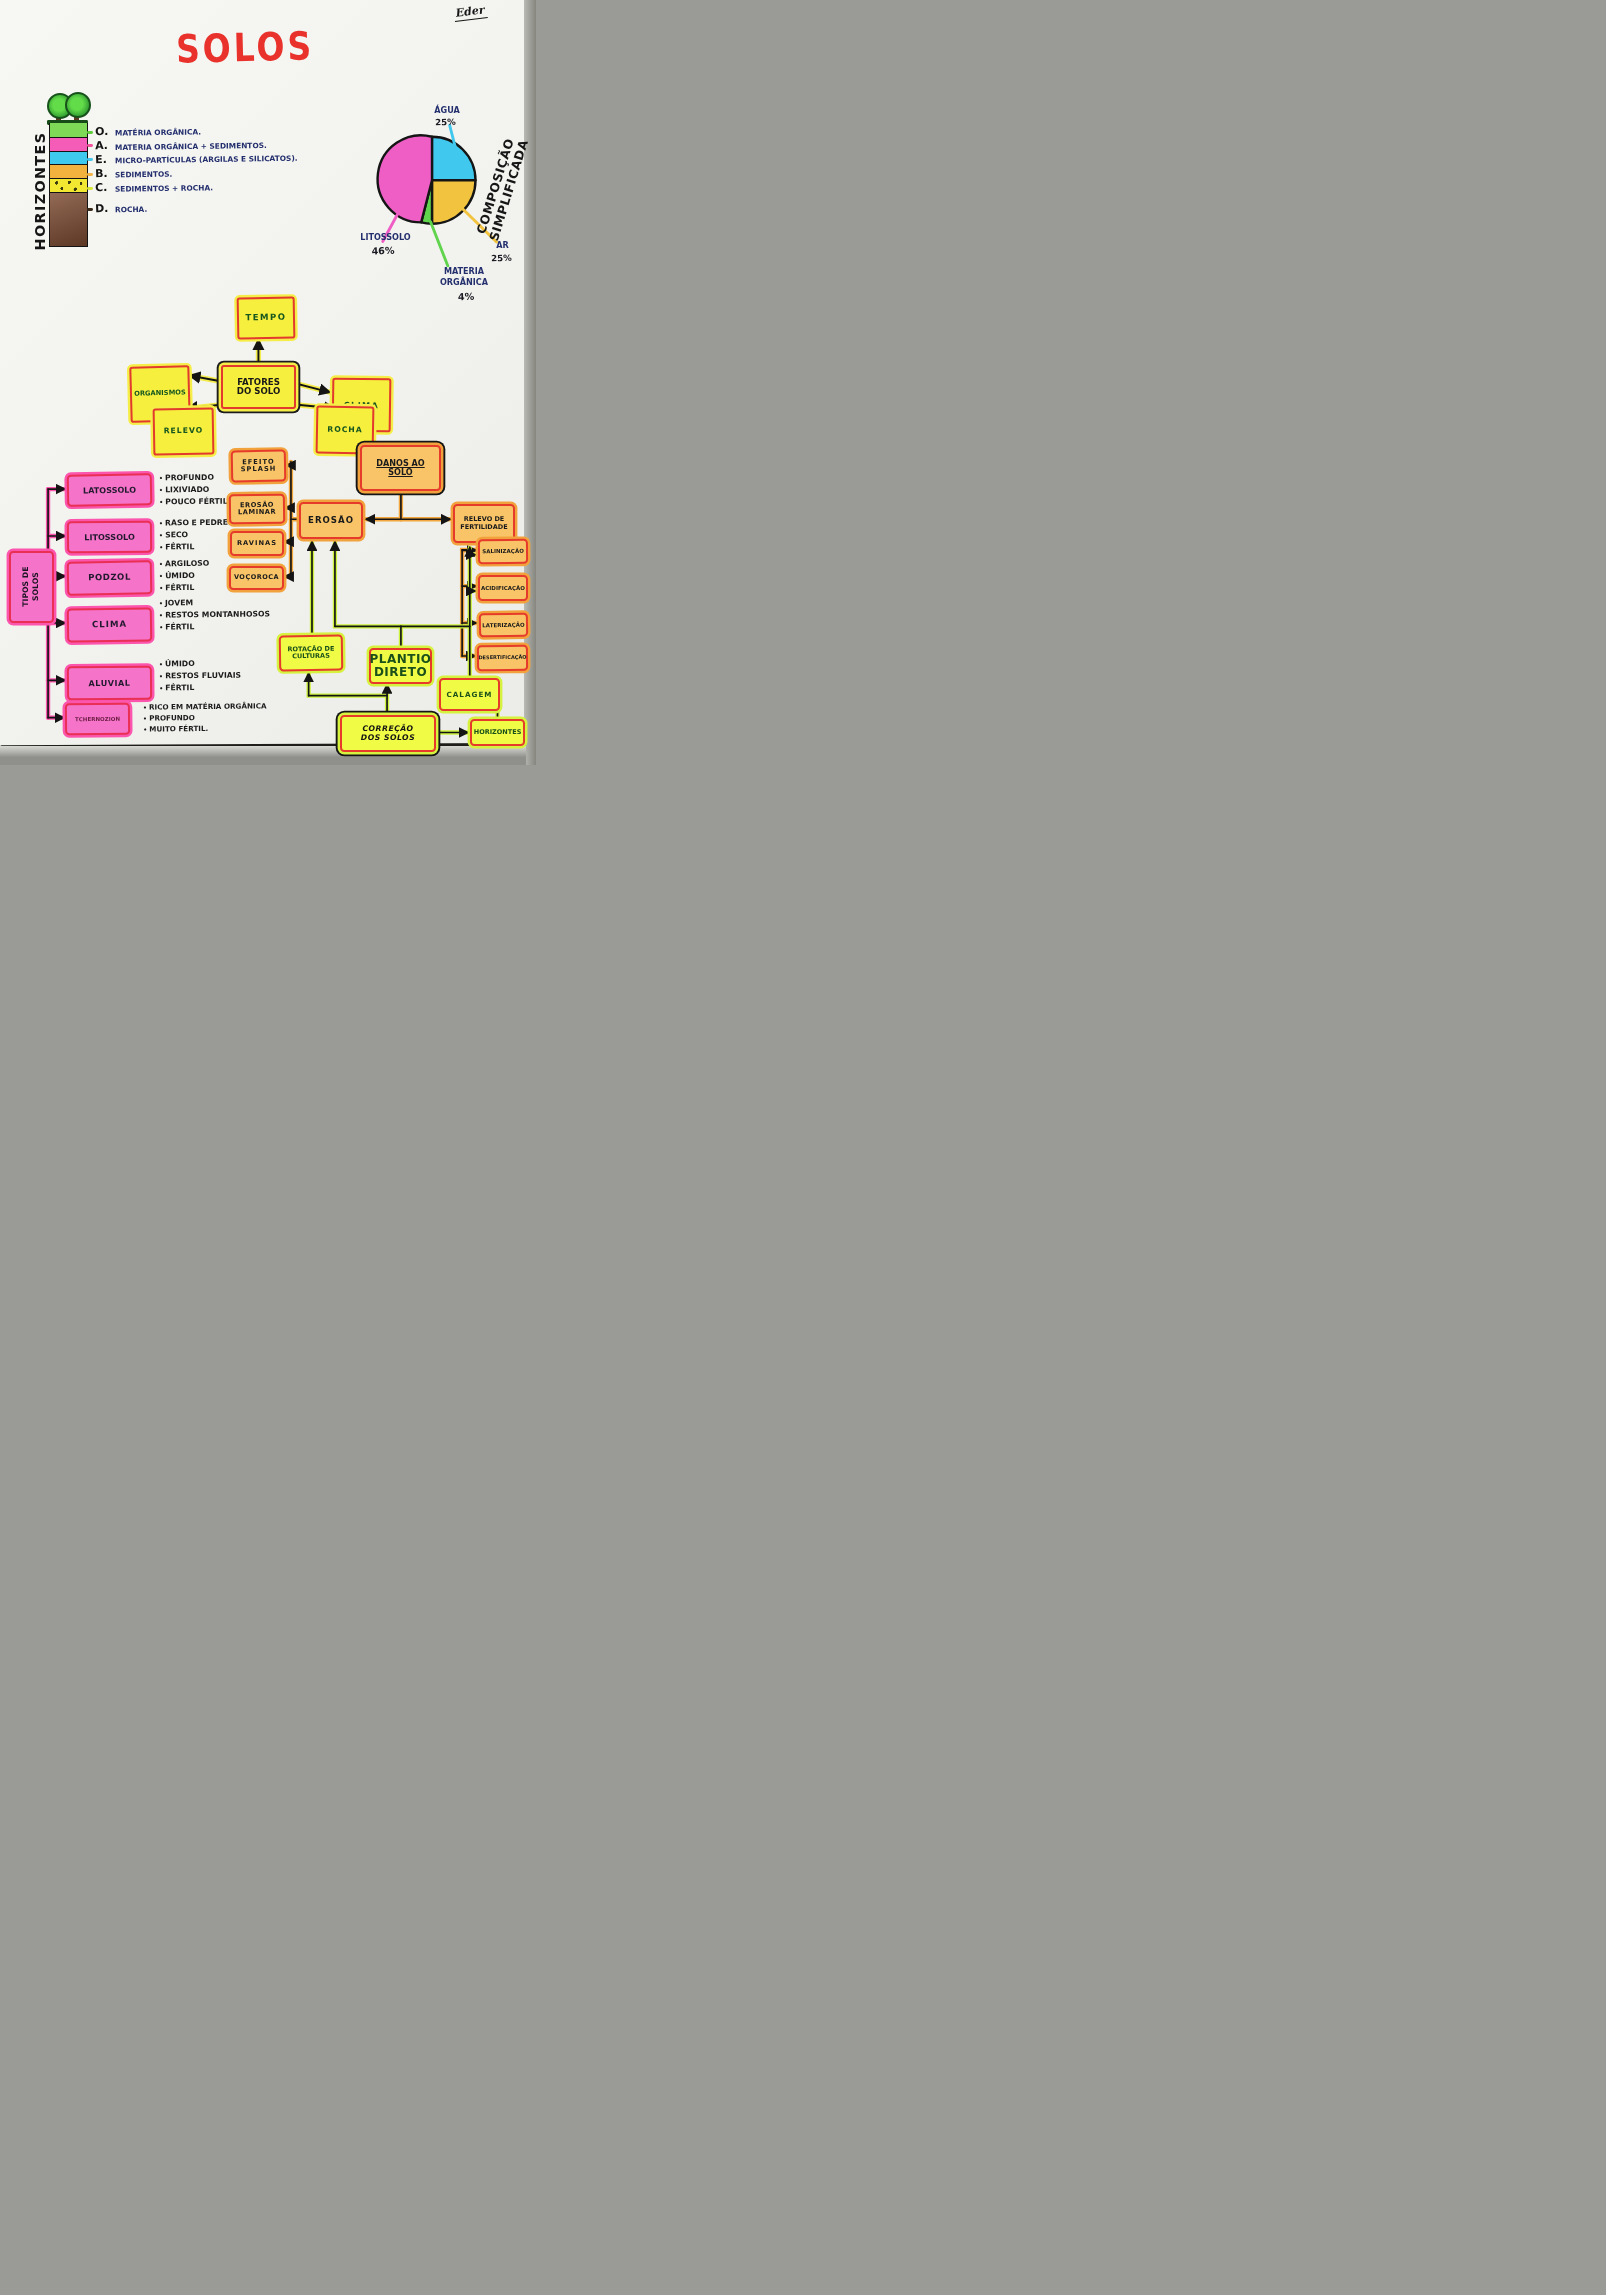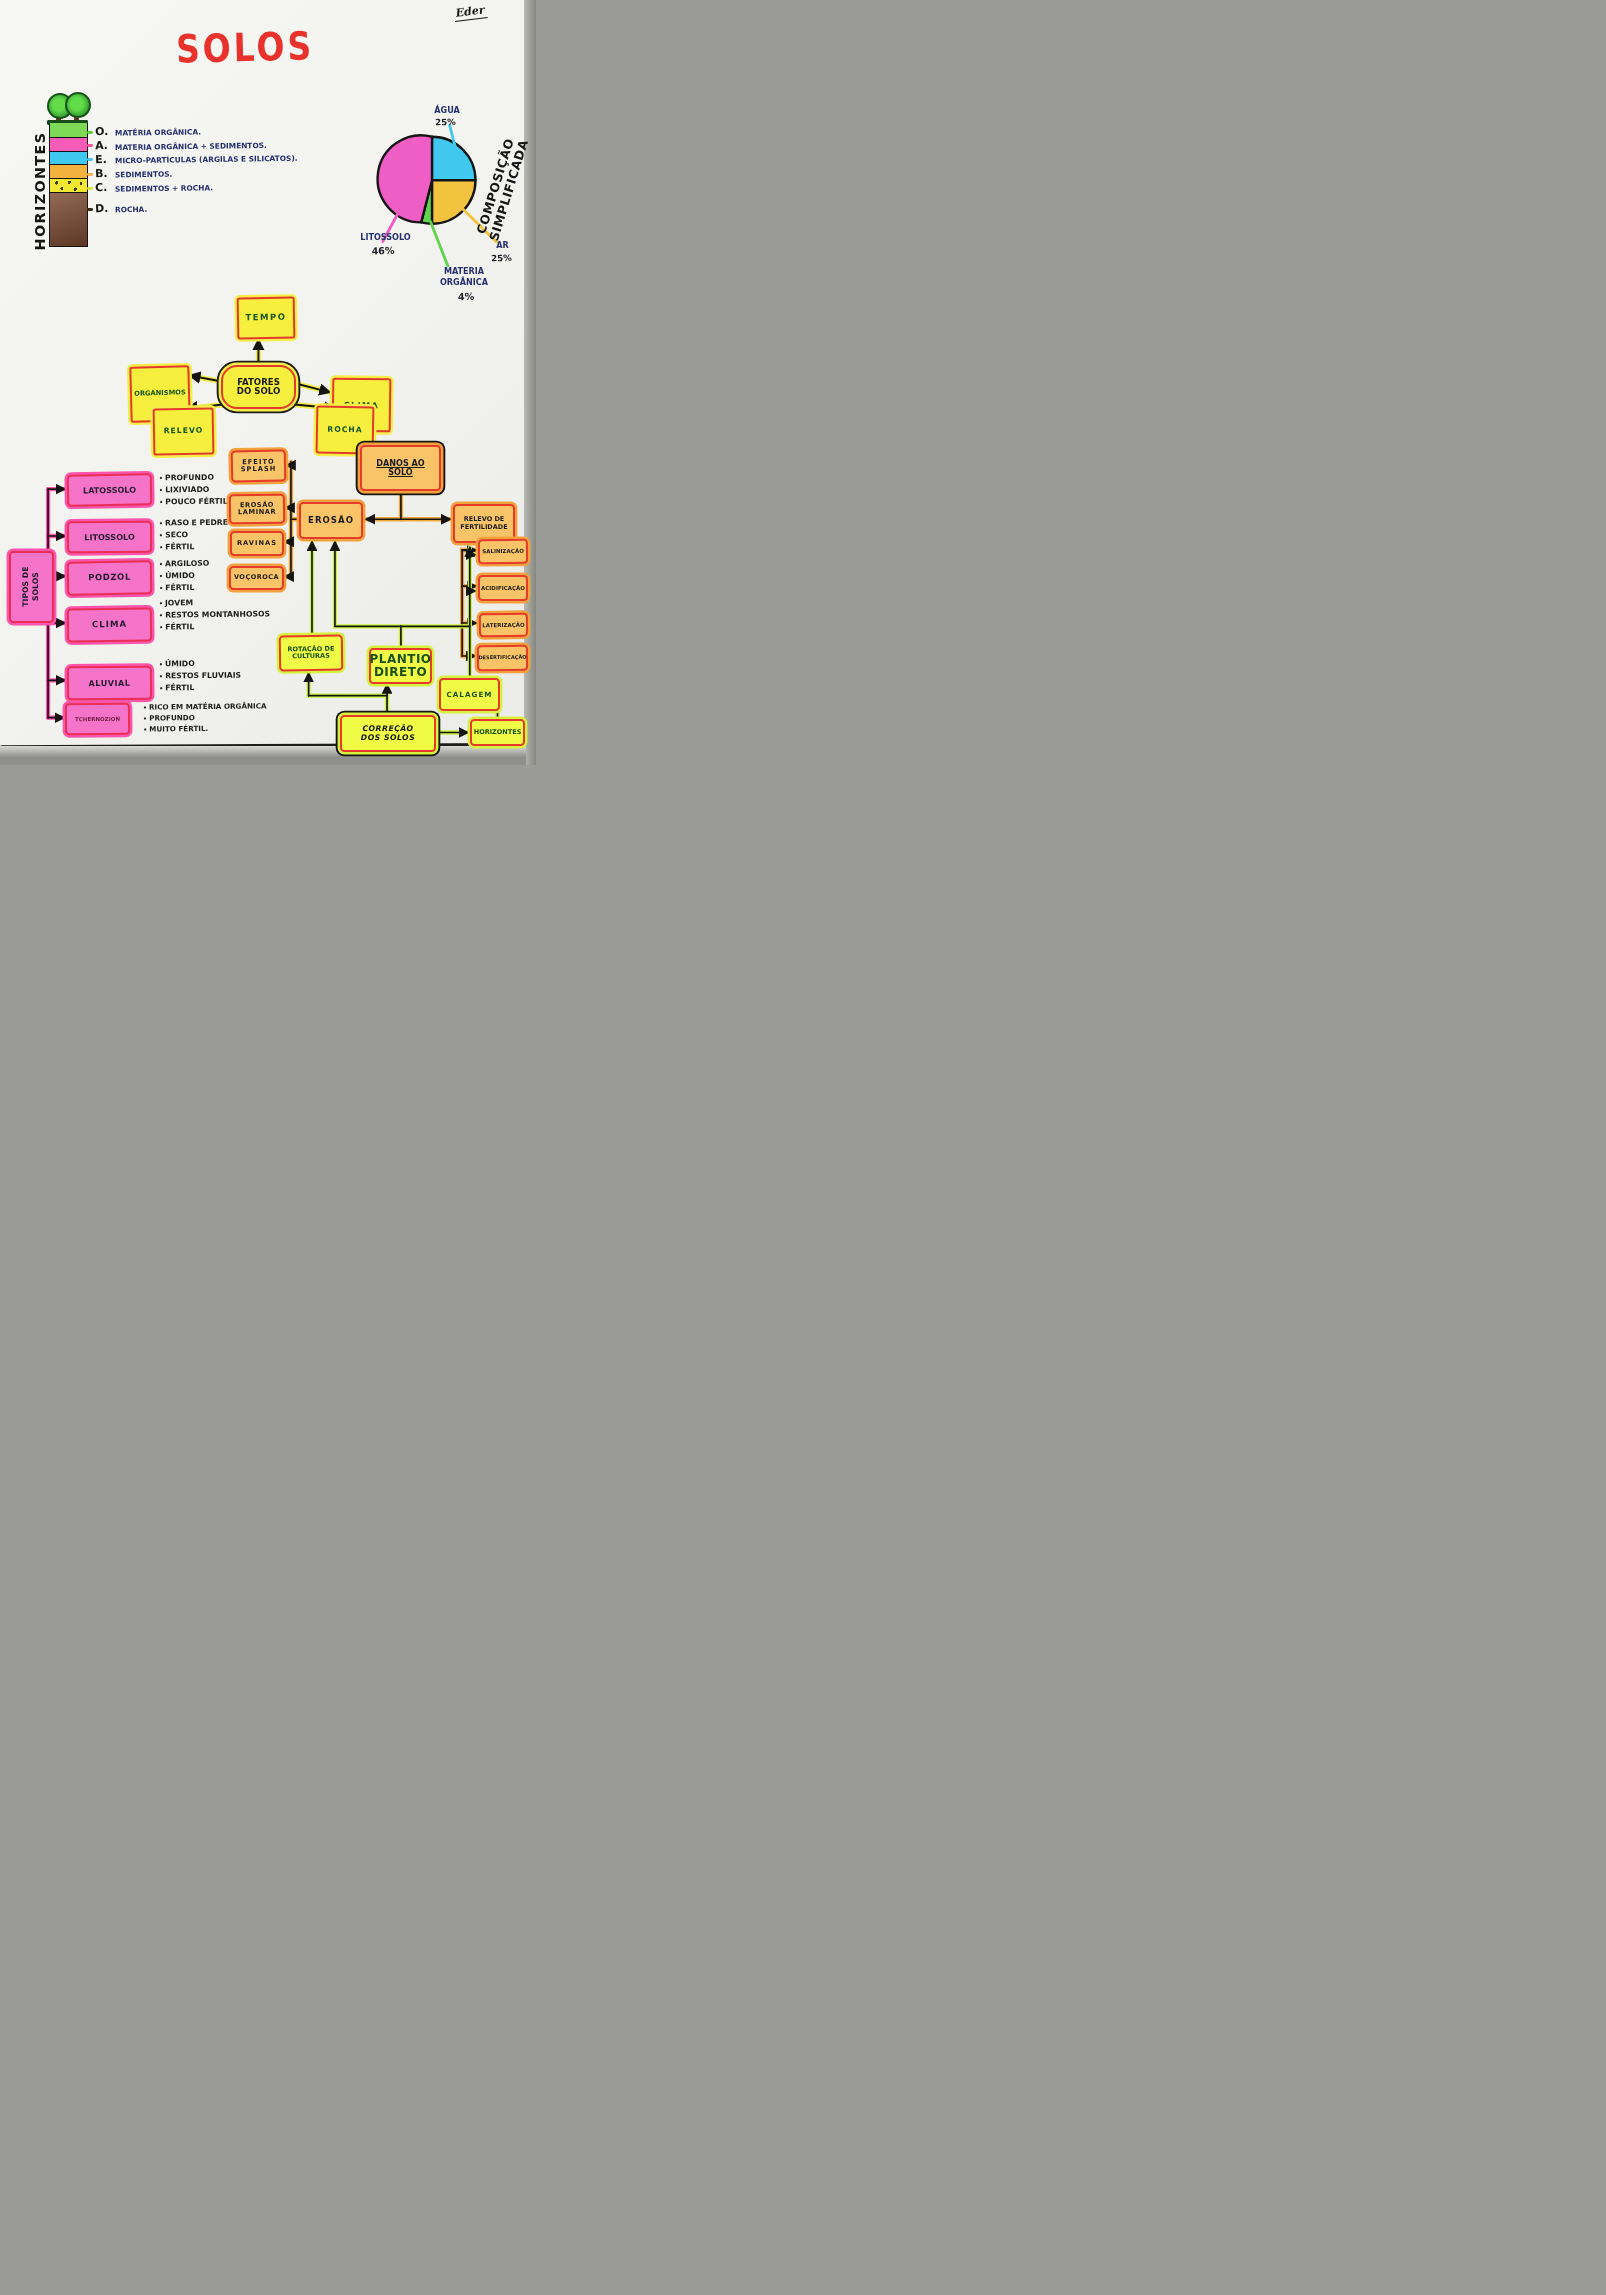--- a/index.html
+++ b/index.html
@@ -5,21 +5,21 @@
   html,body{margin:0;padding:0;background:#9a9a96;font-family:"DejaVu Sans",sans-serif;}
   #page{position:relative;width:536px;height:765px;overflow:hidden;background:#8f8f8b;}
   #poster{position:absolute;left:0;top:0;width:525px;height:753px;background:linear-gradient(135deg,#f7f7f4 0%,#f2f2ee 55%,#ebebe7 100%);}
   #wall{position:absolute;right:0;top:0;width:12.4px;height:765px;background:linear-gradient(90deg,#b9b9b5,#86867f);}
   #floor{position:absolute;left:0;top:746px;width:526px;height:19px;background:linear-gradient(180deg,#d9d9d4,#8f8f8b 60%);}
   #edge{position:absolute;left:0;top:744px;width:526px;height:5.3px;background:#1f1e1b;border-radius:2.9px/4.3px;transform:rotate(-0.25deg);}
   svg{position:absolute;left:0;top:0;z-index:1;}
   .nd{position:absolute;z-index:2;display:flex;flex-direction:column;align-items:center;justify-content:center;
       text-align:center;font-weight:bold;line-height:1.1;}
   .ybox{background:#f7ef3d;border:2.4px solid #e23a2c;border-radius:2.9px;box-shadow:0 0 0 2.4px #f5ee48;color:#17571f;}
-  .fat{box-shadow:0 0 0 2.4px #f5ee48,0 0 0 4.3px #1c1c1c;color:#181818;border-radius:16px;}
+  .fat{box-shadow:0 0 0 2.4px #f5ee48,0 0 0 4.3px #1c1c1c;color:#181818;}
   .pbox{background:#f574c9;border:2.4px solid #ea2f55;border-radius:4.3px;box-shadow:0 0 0 2.4px #fb55ae;color:#241a30;}
   .obox{background:#f9c467;border:2.4px solid #e63a2b;border-radius:4.3px;box-shadow:0 0 0 2.4px #f2a23c;color:#1b1b1b;}
   .dan{box-shadow:0 0 0 2.4px #f2a23c,0 0 0 4.3px #141414;text-decoration:underline;}
   .lbox{background:#effb44;border:2.4px solid #e63a2b;border-radius:4.3px;box-shadow:0 0 0 2.4px #d6f23e;color:#1b501a;}
   .cor{box-shadow:0 0 0 2.4px #d6f23e,0 0 0 4.3px #141414;color:#141414;}
   .blue{color:#242f6e;}
   .blist{position:absolute;z-index:2;font-weight:bold;color:#1c1c1c;font-size:7.7px;line-height:1.56;transform:rotate(-0.6deg);}
   .blist div::before{content:"• ";font-size:6.2px;}
   #title{position:absolute;left:176px;top:28px;z-index:2;font-size:33px;font-weight:bold;color:#e8322b;
          letter-spacing:2.9px;transform:rotate(-1.5deg) scaleY(1.18);}

